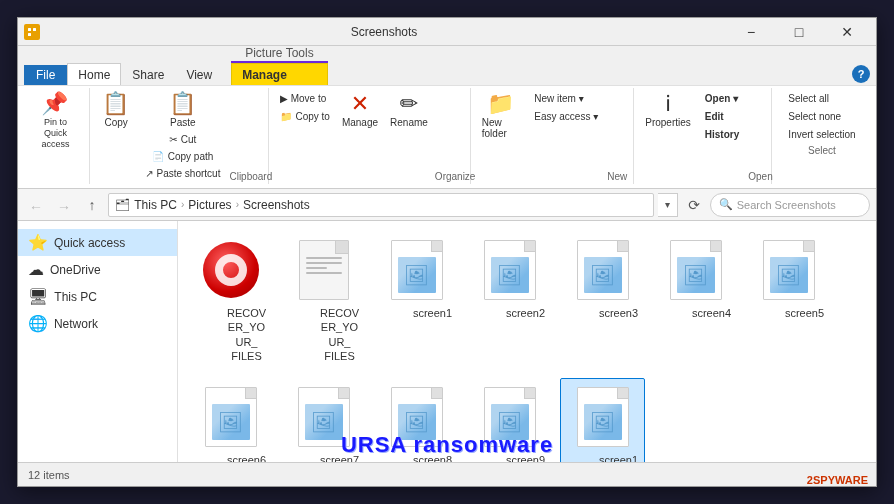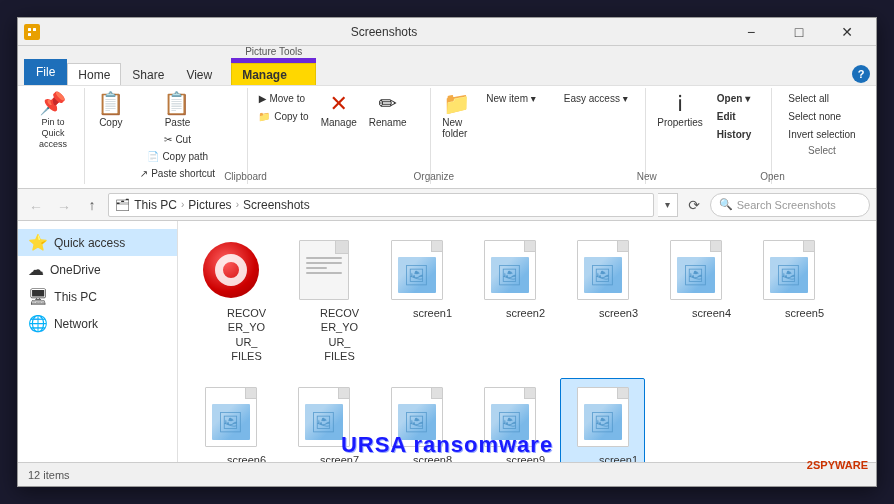--- a/index.html
+++ b/index.html
@@ -371,21 +371,21 @@
       color: #1a1aff;
       text-shadow: 1px 1px 0 #99aaff;
       pointer-events: none;
       font-family: Arial, sans-serif;
       letter-spacing: 1px;
     }
 
     
     .watermark {
       position: absolute;
-      bottom: 15px;
+      bottom: 0;
       right: 8px;
       font-size: 11px;
       font-weight: 700;
       color: #cc3300;
       font-family: Arial, sans-serif;
     }
   </style>
 </head>
 <body>
 
@@ -404,27 +404,27 @@
     <div class="title-bar-title">Screenshots</div>
     <div class="title-bar-controls">
       <div class="wc-btn">−</div>
       <div class="wc-btn">□</div>
       <div class="wc-btn close">✕</div>
     </div>
   </div>
 
   <div style="display:flex; background:#f0f0f0; border-bottom:1px solid #e0e0e0; padding-left:6px; align-items:flex-end;">
 
-    <div class="ribbon-tab active" style="background:#1e6fba; color:#fff; font-size:12px; padding:3px 12px; border:none; height:26px;">File</div>
+    <div class="ribbon-tab active" style="background:#1e6fba; color:#fff; font-size:12px; padding:3px 12px; border:none; height:20px;">File</div>
     <div class="ribbon-tab active">Home</div>
     <div class="ribbon-tab">Share</div>
     <div class="ribbon-tab">View</div>
 
     <div style="display:flex; flex-direction:column; margin-left:8px;">
-      <div style="font-size:10px; color:#555; text-align:center; border-bottom:5px solid #6d28d9; padding:0 14px 1px 14px;">Picture Tools</div>
+      <div style="font-size:12px; color:#555; text-align:center; border-bottom:2px solid #6d28d9; padding:0 14px 1px 14px;">Picture Tools</div>
       <div class="ribbon-tab manage">Manage</div>
     </div>
 
     <div style="margin-left:auto; padding:2px 6px; display:flex; align-items:center;">
       <div style="width:18px;height:18px;border-radius:50%;background:#1a6fba;color:#fff;display:flex;align-items:center;justify-content:center;font-size:11px;font-weight:700;cursor:pointer;">?</div>
     </div>
   </div>
 
   <div class="ribbon">
 
@@ -474,21 +474,21 @@
       <div class="ribbon-section-label" style="align-self:flex-end;">Organize</div>
     </div>
 
     <div class="ribbon-section" style="flex-direction:row; align-items:flex-start; gap:4px; min-width:110px;">
       <div style="display:flex;flex-direction:column;align-items:center;">
         <div class="ribbon-btn">
           <div class="icon" style="color:#e8a800;">📁</div>
           <div>New folder</div>
         </div>
       </div>
-      <div style="display:flex;flex-direction:row;gap:18px;">
+      <div style="display:flex;flex-direction:column;gap:1px;">
         <div class="ribbon-btn-small">
             <span>New item ▾</span>
           </div>
         <div class="ribbon-btn-small">
             <span>Easy access ▾</span>
           </div>
       </div>
       <div class="ribbon-section-label" style="align-self:flex-end;">New</div>
     </div>
 

